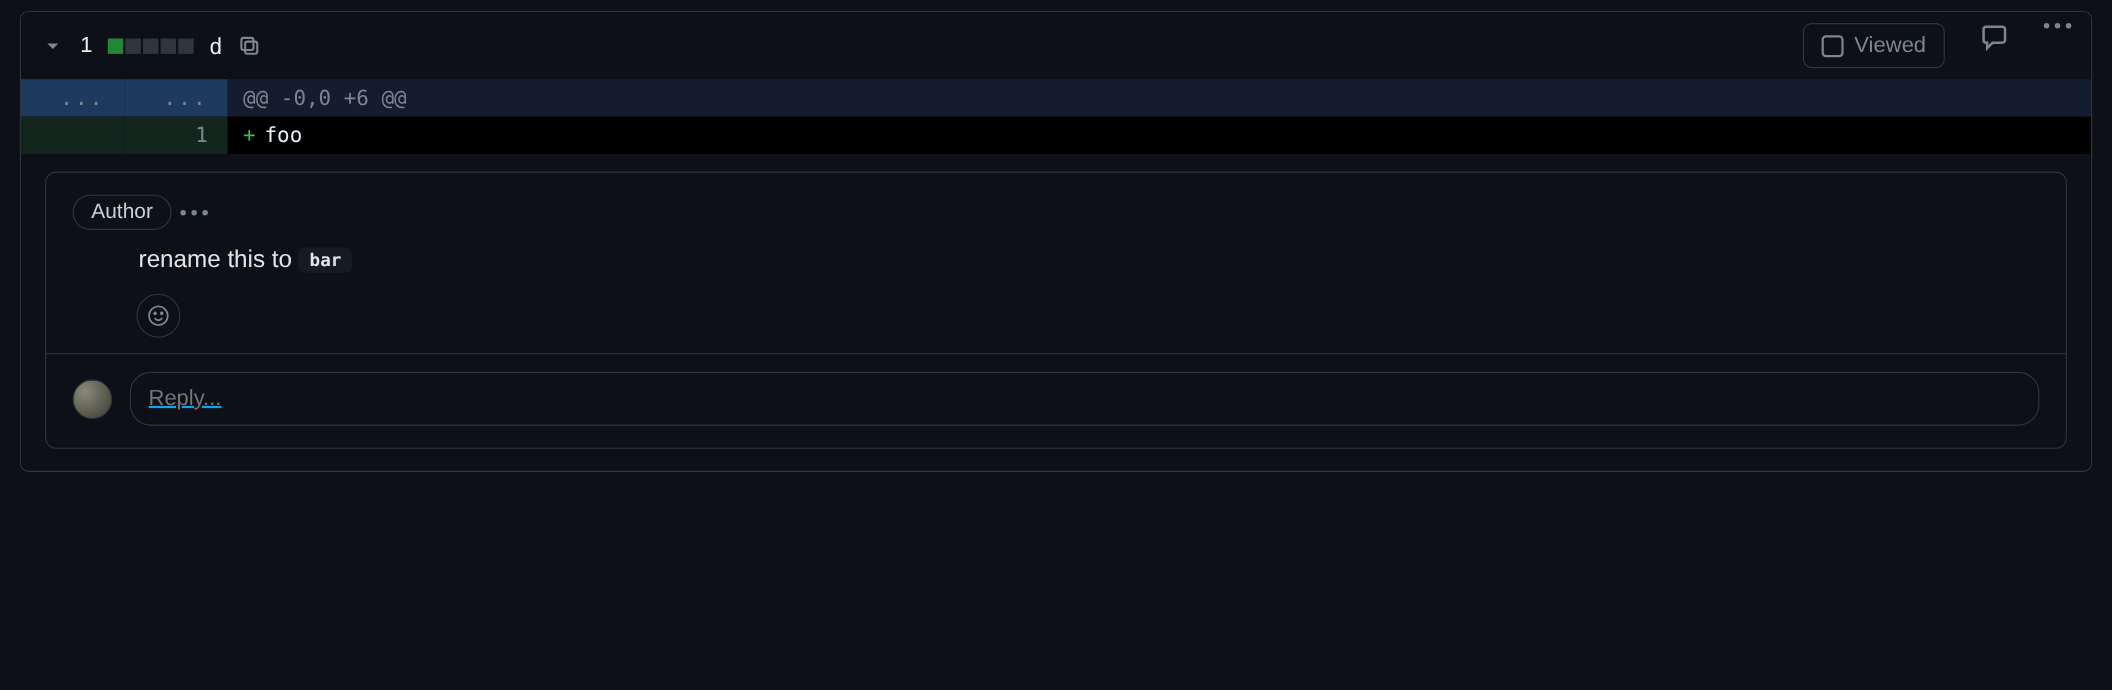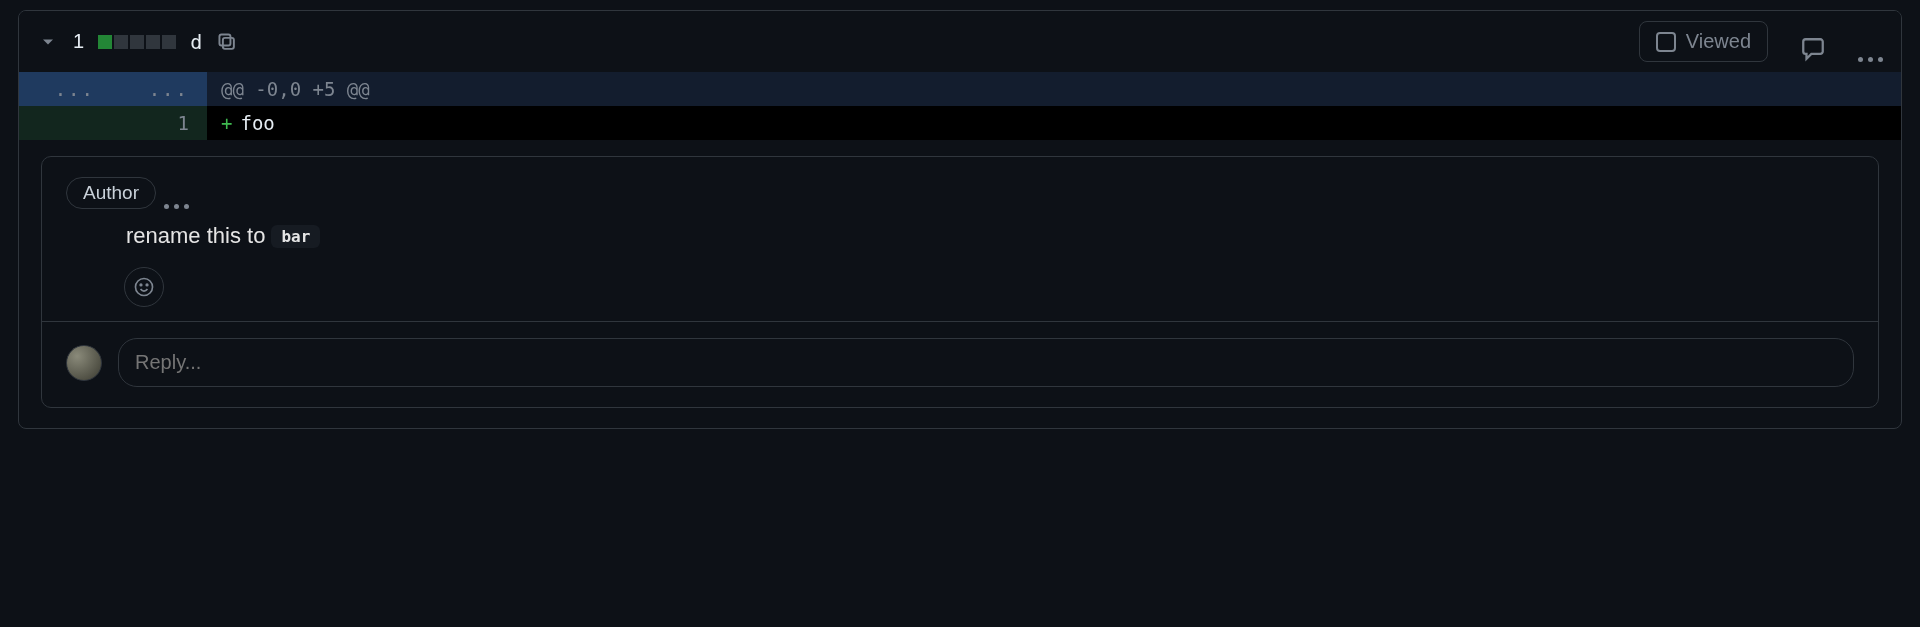--- a/index.html
+++ b/index.html
@@ -51,21 +51,21 @@
     background: #30363d;
   }
   .diffstat span.added { background: #238636; }
   .filename {
     color: #e6edf3;
     font-size: 20px;
     font-family: ui-monospace, SFMono-Regular, Menlo, monospace;
   }
   .copy-btn { cursor: pointer; color: #7d8590; display:flex; align-items:center; }
   .file-header-right {
-    display: flex; align-items: flex-end; gap: 32px;
+    display: flex; align-items: flex-start; gap: 32px;
   }
   .viewed-toggle {
     display: flex; align-items: center; gap: 10px;
     border: 1px solid #30363d;
     border-radius: 8px;
     padding: 8px 16px;
     cursor: pointer;
   }
   .viewed-toggle .box {
     width: 20px; height: 20px;
@@ -116,21 +116,21 @@
   .avatar.small { width:36px; height:36px; }
   .username { font-weight:600; font-size:22px; color:#e6edf3; }
   .pending-badge {
     border: 1.5px solid #9e6a03;
     color: #d29922;
     border-radius: 999px;
     padding: 4px 16px;
     font-size: 19px;
     font-weight: 500;
   }
-  .comment-header-right { display:flex; align-items:flex-end; gap:8px; }
+  .comment-header-right { display:flex; align-items:center; gap:8px; }
   .author-badge {
     border: 1px solid #30363d;
     border-radius: 999px;
     padding: 4px 16px;
     color:#c9d1d9;
     font-size: 19px;
   }
   .comment-body {
     margin-top: 14px;
     margin-left: 60px;
@@ -160,23 +160,24 @@
     border-top: 1px solid #30363d;
     padding: 16px 24px 20px 24px;
     display:flex; align-items:center; gap:16px;
   }
   .reply-input {
     flex:1;
     background:#0d1117;
     border:1px solid #30363d;
     border-radius:19px;
     padding: 12px 16px;
-    color:#84cc16;
+    color:#0ea5e9;
     font-size: 20px;
     outline:none;
+    text-decoration:underline;
   }
 </style>
 </head>
 <body>
 
 <div class="file-container">
 
   <div class="file-header">
     <div class="file-header-left">
       <div class="chevron">
@@ -216,21 +217,21 @@
           <span></span>
       </div>
     </div>
   </div>
 
   <table class="diff-table">
     <tbody>
         <tr class="hunk-row">
       <td class="line-num"><span class="ellipsis">...</span></td>
       <td class="line-num"><span class="ellipsis">...</span></td>
-      <td class="line-code">@@ -0,0 +5 @@</td>
+      <td class="line-code">@@ -0,0 +6 @@</td>
     </tr>
     <tr class="add-row">
       <td class="line-num"></td>
       <td class="line-num">1</td>
       <td class="line-code"><span class="marker">+</span><span>foo</span></td>
     </tr>
   </tbody>
     </table>
 
   <div class="comment-thread">

